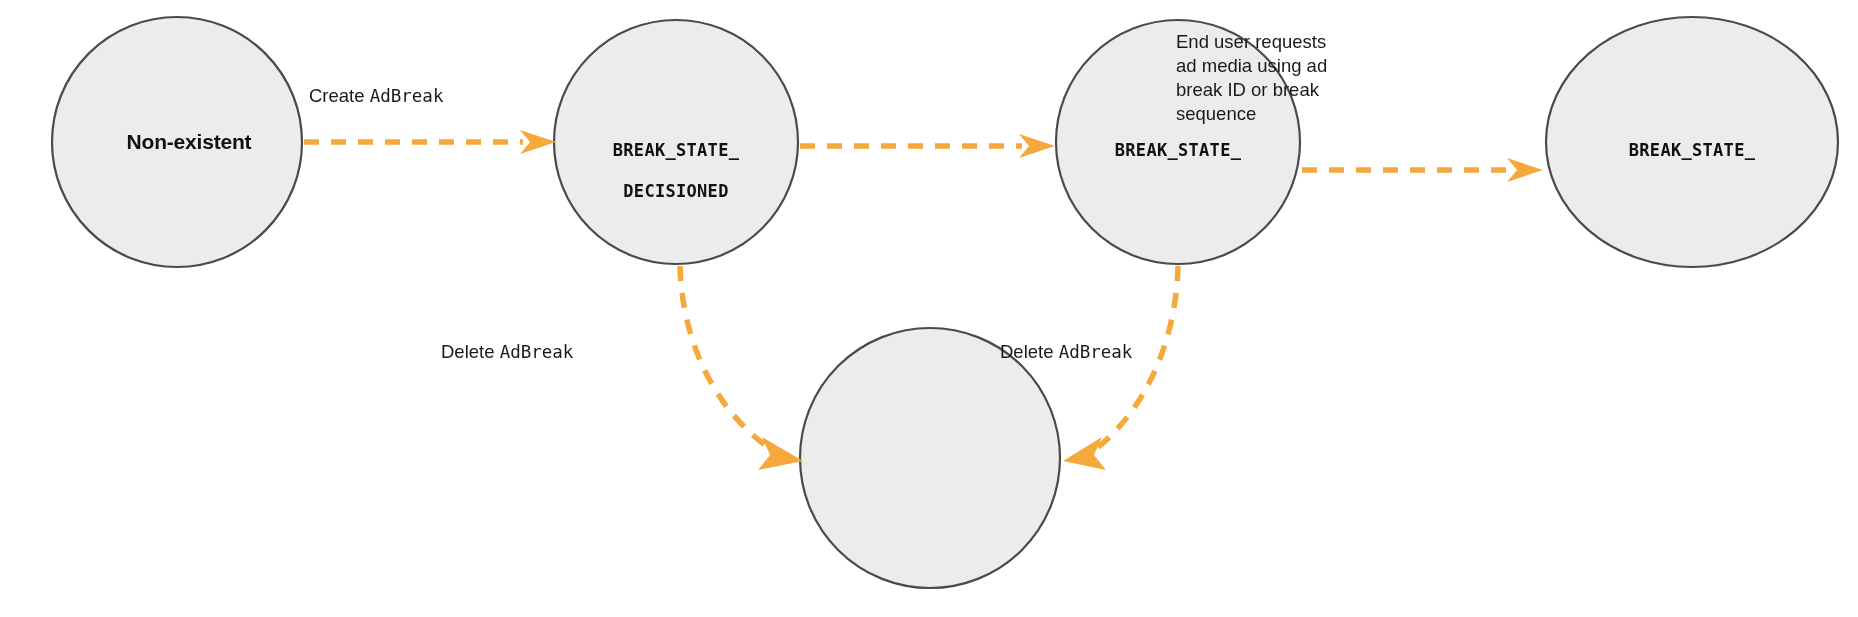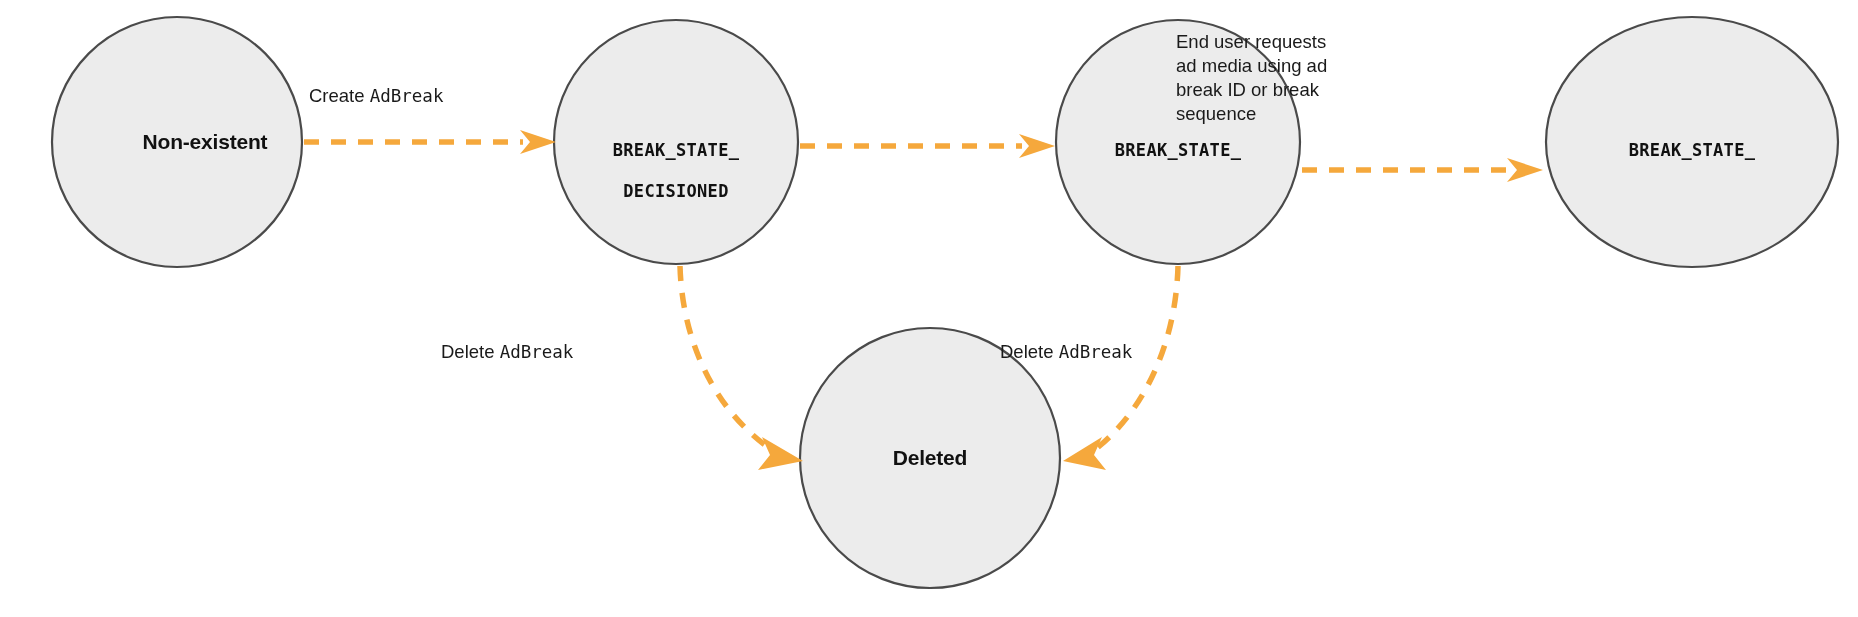--- a/index.html
+++ b/index.html
@@ -114,36 +114,35 @@
       <path class="edge-path" d="M 680 266 C 682 340, 714 412, 775 452"></path>
       <polygon class="edge-arrow" points="762,437 803,461 758,470 770,455"></polygon>
     </g>
 
     <g>
       <path class="edge-path" d="M 1178 266 C 1176 342, 1145 412, 1092 452"></path>
       <polygon class="edge-arrow" points="1102,437 1063,461 1106,470 1094,455"></polygon>
     </g>
   </svg>
 
-  <div class="node-label sans" style="left:54px; top:129px; width:302px;">Non-existent</div>
+  <div class="node-label sans" style="left:38px; top:129px; width:302px;">Non-existent</div>
 
   <div class="node-label mono" style="left:556px; top:119px; width:240px;">
     <div>BREAK_STATE_</div>
     <div>DECISIONED</div>
   </div>
 
   <div class="node-label mono" style="left:1058px; top:119px; width:240px;">
     <div>BREAK_STATE_</div>
   </div>
 
   <div class="node-label mono" style="left:1572px; top:119px; width:240px;">
     <div>BREAK_STATE_</div>
   </div>
 
-  <div class="node-label sans" style="left:810px; top:445px; width:240px;">Deleted</div>
 
   <div class="edge-label lbl-create">
     <span>Create </span><span class="code">AdBreak</span>
   </div>
 
 
   <div class="edge-label lbl-enduser">
     <div>End user requests</div>
     <div>ad media using ad</div>
     <div>break ID or break</div>

